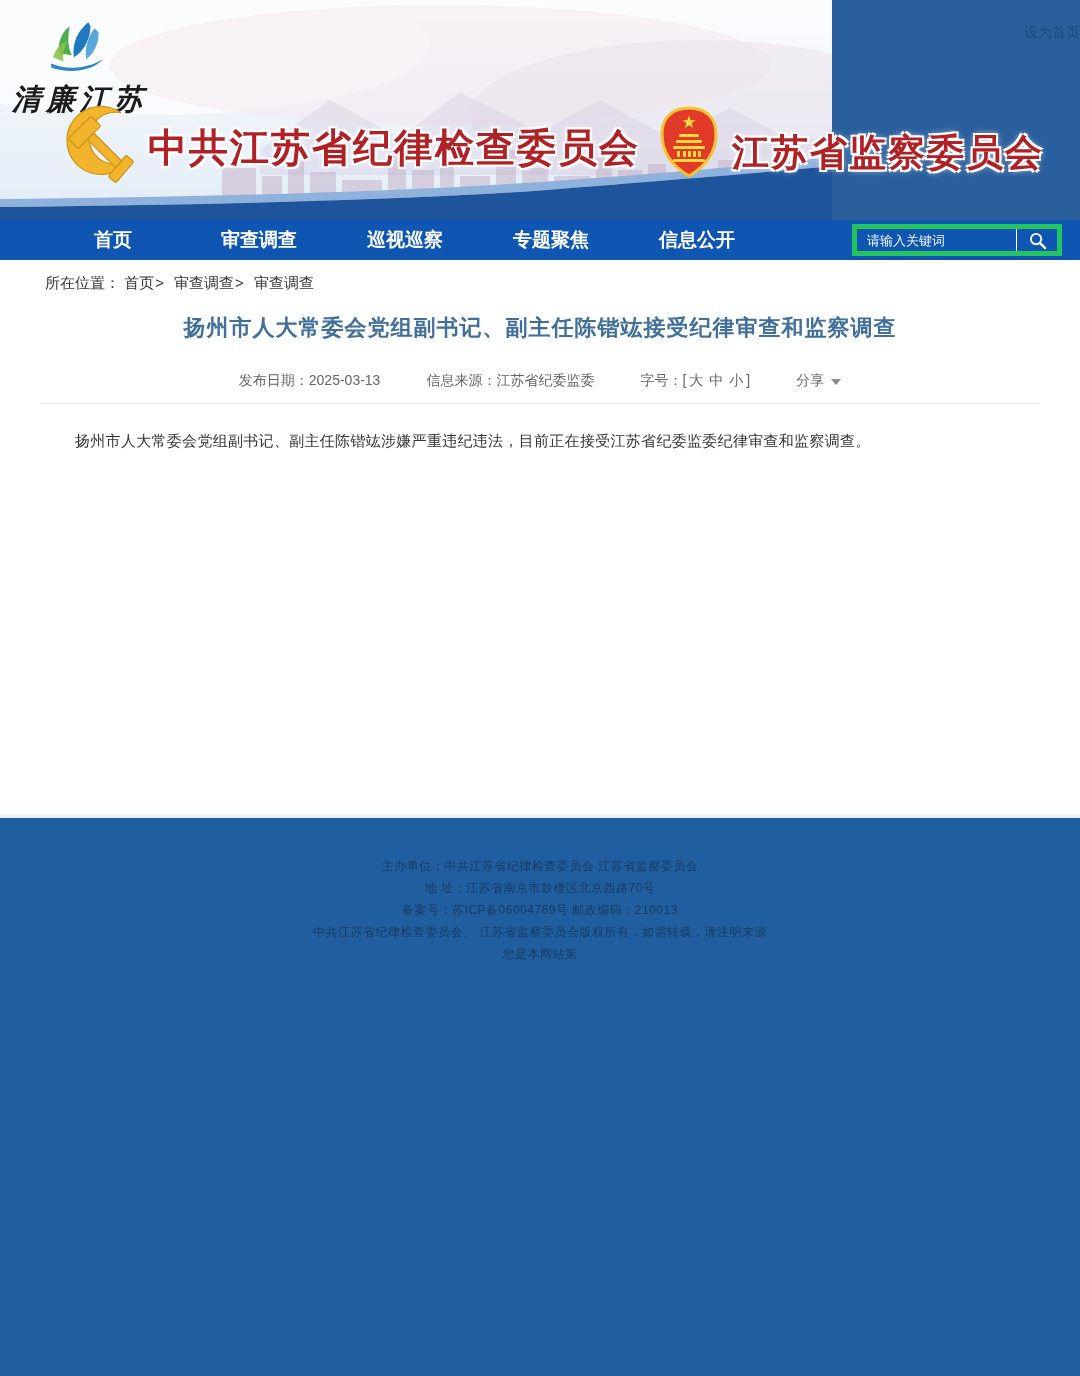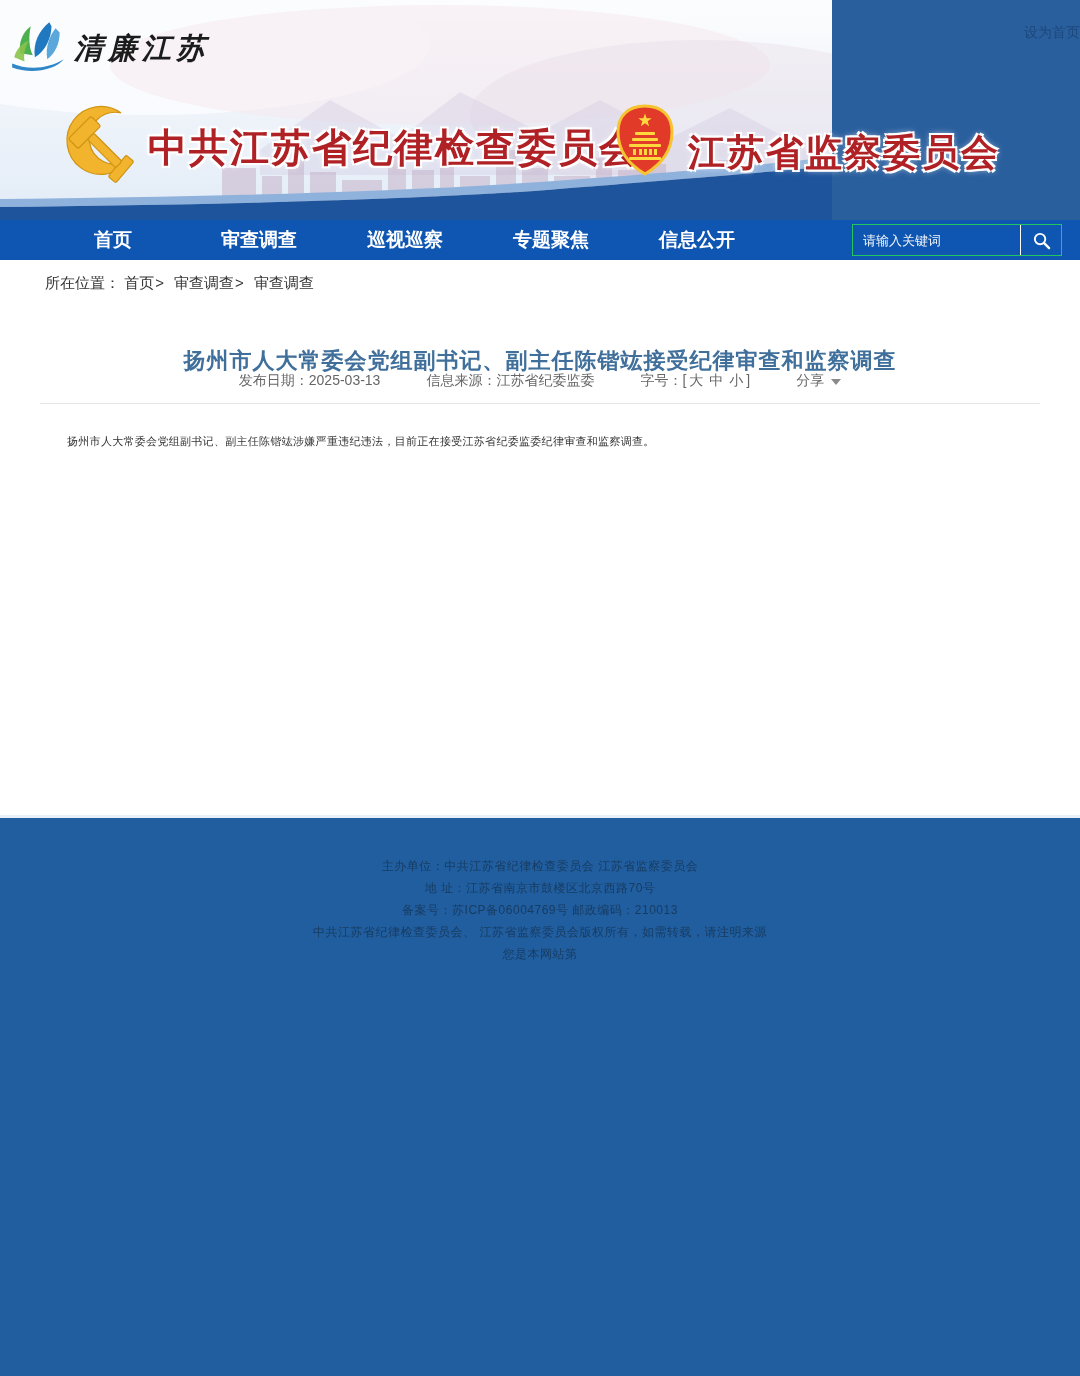--- a/index.html
+++ b/index.html
@@ -6,65 +6,65 @@
   html,body { background:#ffffff; }
   body { font-family:"Liberation Sans", sans-serif; }
   .page { position:relative; width:1080px; height:1376px; background:#fff; overflow:hidden; margin:0 auto; }
 
   
   .banner { position:absolute; top:0; left:0; width:1080px; height:220px; background:#2a5f9e; overflow:hidden; }
   .banner-art { position:absolute; top:0; left:0; width:832px; height:220px; }
   .set-home { position:absolute; top:24px; left:1024px; width:56px; overflow:hidden; white-space:nowrap;
               font-size:14px; color:#173e6e; opacity:.7; cursor:pointer; }
 
-  .site-logo { position:absolute; top:18px; left:8px; display:flex; align-items:center; cursor:pointer; }
+  .site-logo { position:absolute; top:18px; left:8px; display:flex; align-items:center; cursor:pointer;flex-direction:column; }
   .site-logo svg { width:62px; height:62px; }
   .site-logo-text { font-family:"DejaVu Serif", serif; font-style:italic; font-weight:bold;
                     font-size:29px; color:#1c1c1c; margin-left:4px; letter-spacing:5px; }
 
   .org-row1 { position:absolute; left:58px; top:98px; height:100px; display:flex; align-items:center; }
   .party-emblem { width:80px; height:90px; margin-right:10px; }
   .org-red { font-weight:bold; color:#b02125; letter-spacing:2px; white-space:nowrap;
              text-shadow:-2px -2px 0 #fff, 2px -2px 0 #fff, -2px 2px 0 #fff, 2px 2px 0 #fff, 0 0 7px #fff; }
   .org1-text { font-size:39px;text-align:center; }
 
-  .org-row2 { position:absolute; left:616px; top:102px; display:flex; align-items:center; }
+  .org-row2 { position:absolute; left:660px; top:102px; display:flex; align-items:flex-end; }
   .national-emblem { width:58px; height:72px; }
   .org2-text { font-size:37px; margin-left:14px; margin-top:26px; }
 
   
   .navbar { position:absolute; top:220px; left:0; width:1080px; height:40px; background:#0e56b2; }
   .nav-items { display:flex; padding-left:40px; height:40px; align-items:center; }
   .nav-item { width:146px; text-align:center; color:#fff; font-size:19px; font-weight:bold; cursor:pointer; }
-  .search-box { position:absolute; right:18px; top:4px; width:210px; height:32px; border:1px solid #22c55e;
+  .search-box { position:absolute; right:18px; top:4px; width:210px; height:32px; border:5px solid #22c55e;
                 display:flex; align-items:flex-start; }
   .search-input { flex:1; min-width:0; height:100%; background:transparent; border:none; outline:none;
                   color:#fff; font-size:13px; padding:0 10px; font-family:"Liberation Sans", sans-serif; }
   .search-input::placeholder { color:#fff; opacity:.95; }
   .search-divider { width:1px; height:100%; background:#fff; }
   .search-btn { width:40px; height:100%; display:flex; align-items:center; justify-content:center; cursor:pointer; }
 
   
   .breadcrumb { position:absolute; top:274px; left:45px; font-size:15px; color:#333; }
   .breadcrumb .crumb { color:#333; cursor:pointer; }
   .breadcrumb .sep { margin:0 6px 0 1px; }
 
-  .article-title { position:absolute; top:346px; left:40px; width:1000px; text-align:center;
+  .article-title { position:absolute; top:313px; left:40px; width:1000px; text-align:center;
                    font-size:22px; font-weight:bold; color:#3f6f9a; letter-spacing:1px; }
 
   .meta-row { position:absolute; top:372px; left:40px; width:1000px; height:32px;
               border-bottom:1px solid #e4e6e8; display:flex; justify-content:center; align-items:flex-start;
               gap:46px; font-size:14px; color:#666; }
   .meta-item { white-space:nowrap; }
   .size-opt { cursor:pointer; margin:0 3px; }
   .share-item { display:flex; align-items:center; cursor:pointer; }
   .caret-down { width:0; height:0; border-left:5px solid transparent; border-right:5px solid transparent;
                 border-top:6px solid #8a8a8a; margin-left:7px; margin-top:2px; }
 
-  .article-body { position:absolute; top:428px; left:45px; width:990px; font-size:11px; color:#333;
+  .article-body { position:absolute; top:428px; left:45px; width:990px; font-size:15px; color:#333;
                   line-height:26px; text-indent:2em; letter-spacing:0.3px; }
 
   
   .footer { position:absolute; top:815px; left:0; width:1080px; height:561px; background:#215e9f;
             border-top:3px solid #e8f1f8; }
   .footer-lines { padding-top:37px; text-align:center; font-size:12px; color:#173c63; }
   .footer-line { line-height:22px; letter-spacing:0.5px; }
 
   .watermark { position:absolute; right:14px; bottom:8px; display:flex; align-items:center;
                color:#fff; font-size:30px; letter-spacing:1px; }

